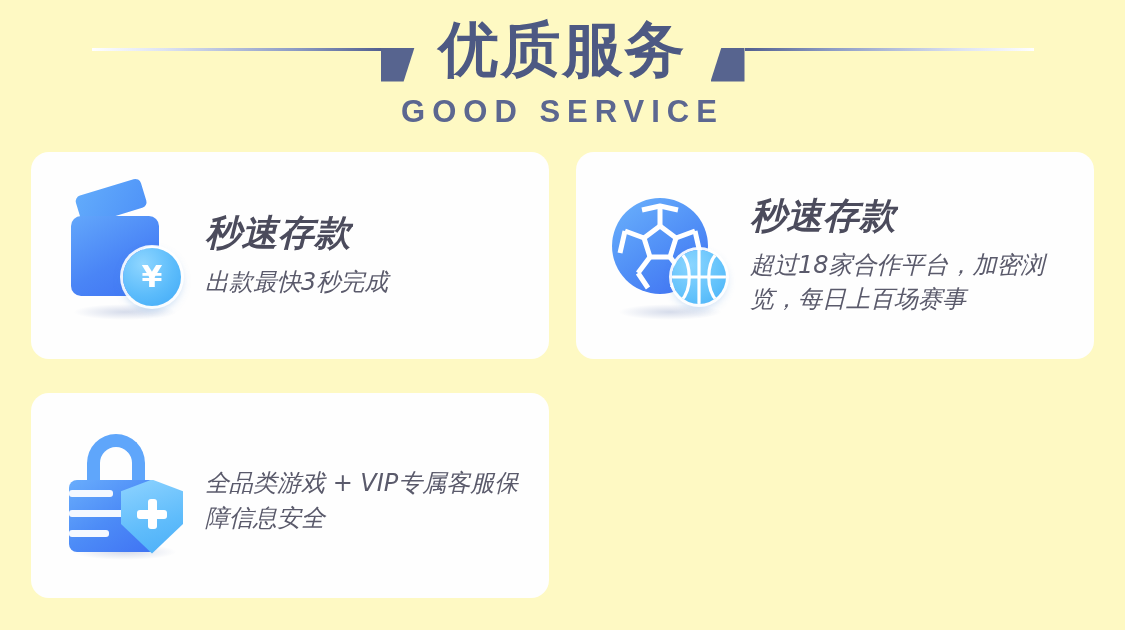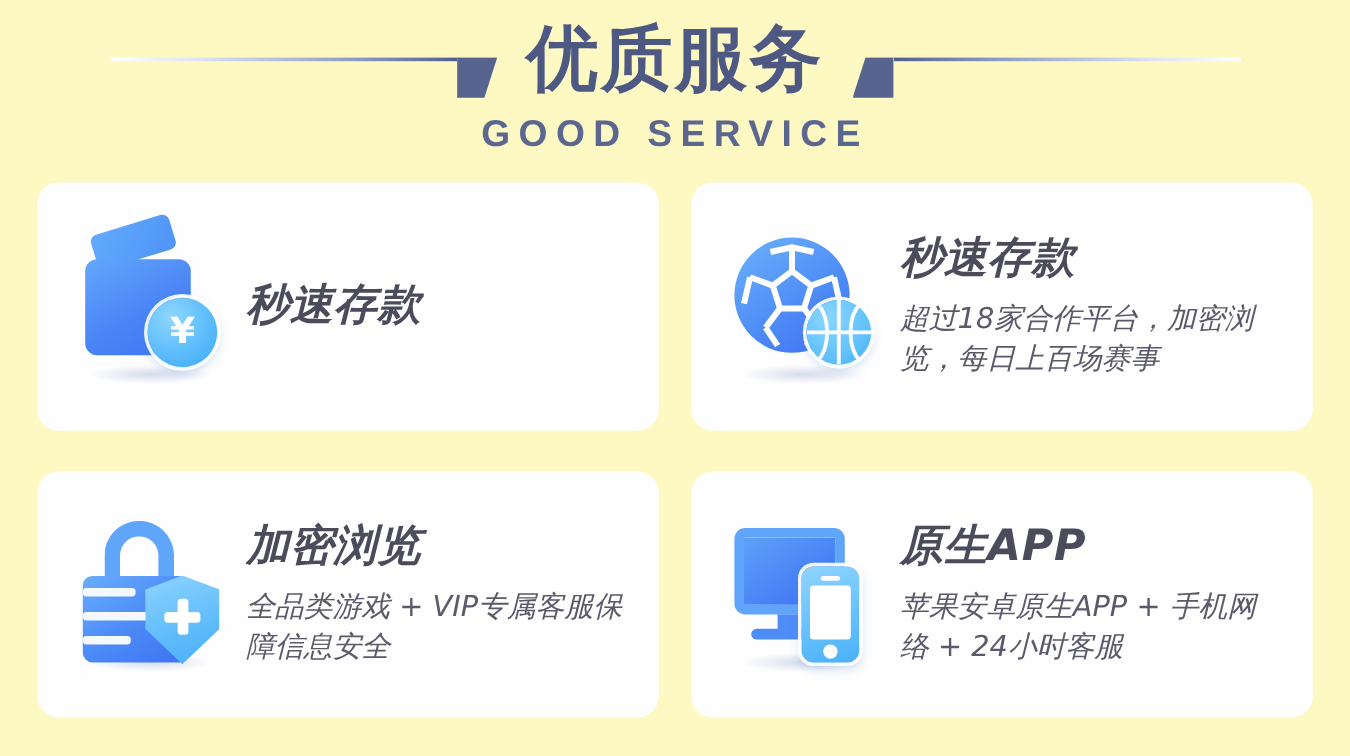--- a/index.html
+++ b/index.html
@@ -236,20 +236,21 @@
         <div class="icon-shadow"></div>
         <div class="wallet-flap"></div>
         <div class="wallet-body"></div>
         <div class="wallet-clasp"></div>
         <div class="coin">
           <span>¥</span>
         </div>
       </div>
       <div class="texts">
         <div class="card-title">秒速存款</div>
+        <div class="card-desc">出款最快3秒完成</div>
       </div>
     </div>
 
     <div class="card">
       <div class="icon-wrap">
         <div class="icon-shadow"></div>
         <div class="soccer">
           <svg width="96" height="96" viewBox="0 0 96 96" aria-hidden="true">
             <g fill="none" stroke="#ffffff" stroke-width="5" stroke-linejoin="round">
               <polygon points="48,28 64,40 58,59 38,59 32,40"></polygon>
@@ -288,37 +289,19 @@
         <div class="lock-body">
           <div class="lock-line ll1"></div>
           <div class="lock-line ll2"></div>
           <div class="lock-line ll3"></div>
         </div>
         <div class="shield">
           <div class="cross"></div>
         </div>
       </div>
       <div class="texts">
-        <div class="card-title">加密浏览</div>
         <div class="card-desc wide">全品类游戏 + VIP专属客服保障信息安全</div>
       </div>
     </div>
 
-    <div class="card">
-      <div class="icon-wrap">
-        <div class="icon-shadow"></div>
-        <div class="monitor"></div>
-        <div class="mon-neck"></div>
-        <div class="mon-base"></div>
-        <div class="phone">
-          <div class="phone-speaker"></div>
-          <div class="phone-screen"></div>
-          <div class="phone-home"></div>
-        </div>
-      </div>
-      <div class="texts">
-        <div class="card-title">原生APP</div>
-        <div class="card-desc wide">苹果安卓原生APP + 手机网络 + 24小时客服</div>
-      </div>
-    </div>
 
   </div>
 </div>
 
 </body></html>

